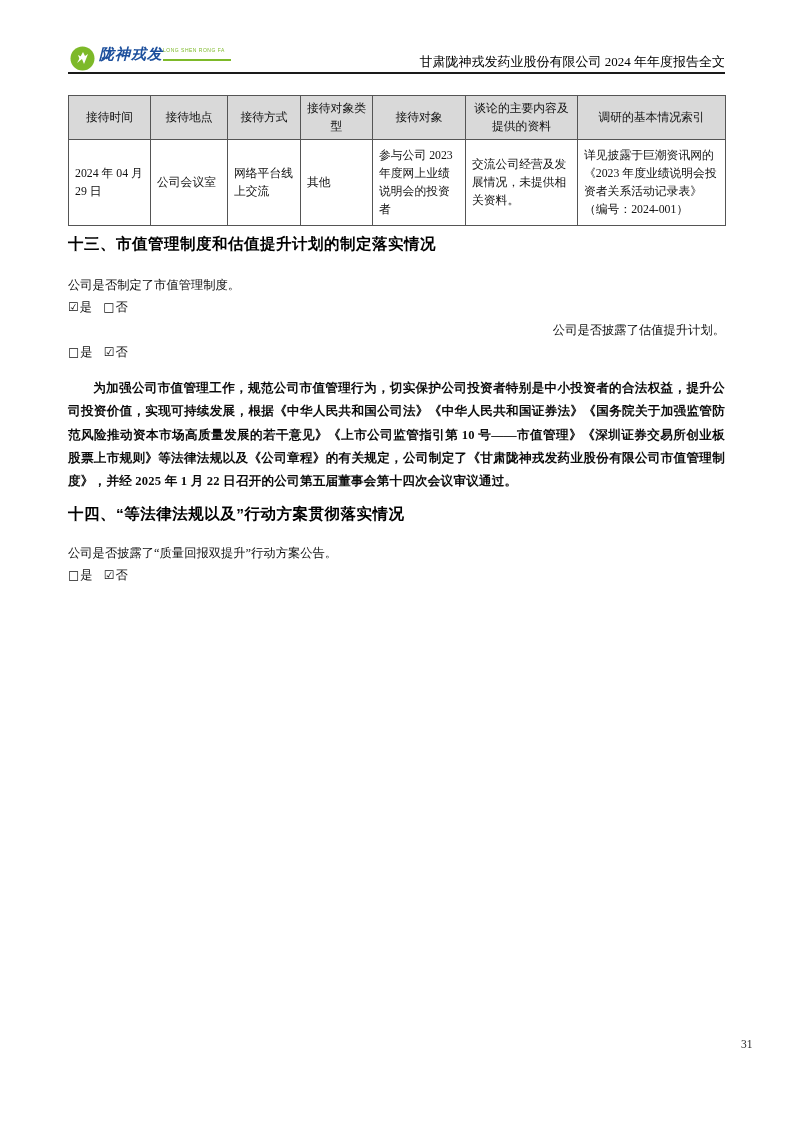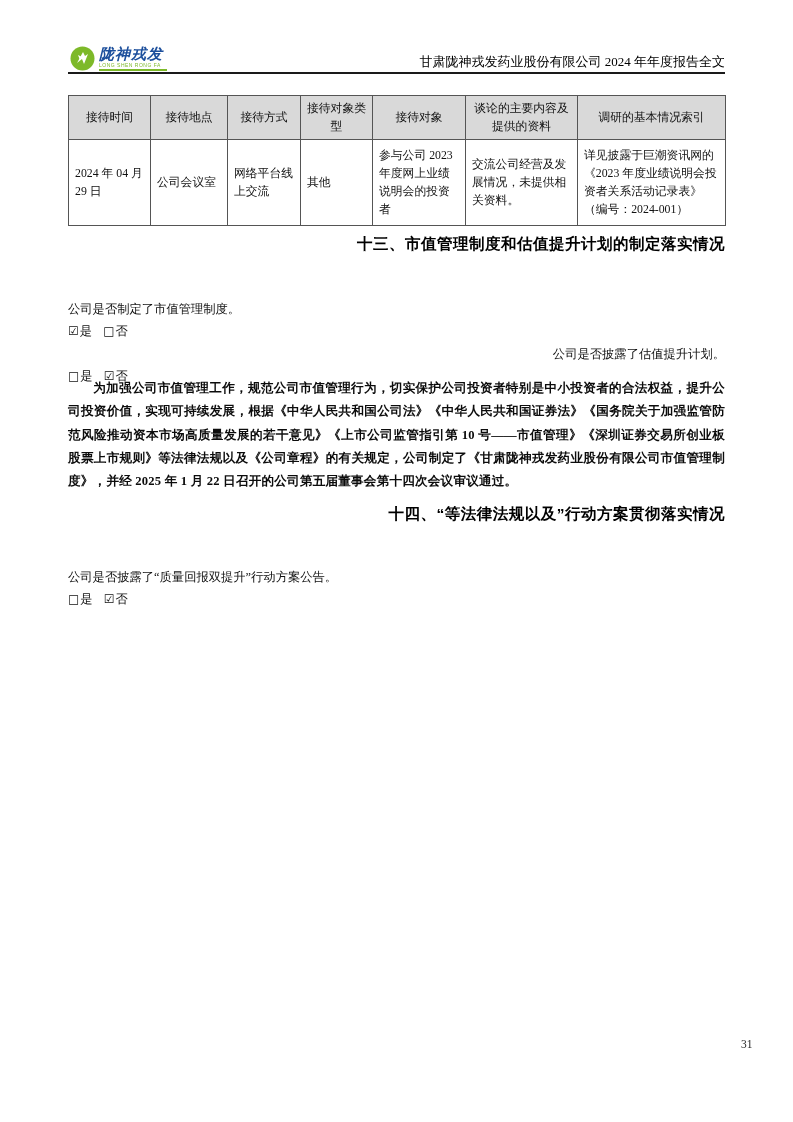--- a/index.html
+++ b/index.html
@@ -17,21 +17,21 @@
     color:var(--text_color);
     position:relative;
     overflow:hidden;
   }
   .page{position:absolute;inset:0;width:793px;height:1122px;background:#fff;}
 
   
   .header{position:absolute;top:46px;left:68px;width:657px;height:28px;}
   .logo{position:absolute;left:2px;top:0;display:flex;align-items:flex-start;gap:4px;}
   .logo-mark{width:25px;height:25px;flex:0 0 auto;}
-  .logo-text{display:flex;flex-direction:column;line-height:1;}
+  .logo-text{display:flex;flex-direction:row;line-height:1;}
   .brand-cn{
     font-family:"Liberation Sans","DejaVu Sans",sans-serif;
     font-weight:bold;font-size:15px;color:var(--logo_blue);
     letter-spacing:1px;font-style:italic;
   }
   .brand-en{
     font-family:"Liberation Sans","DejaVu Sans",sans-serif;
     font-size:5px;color:var(--logo_green);
     letter-spacing:0.5px;margin-top:2px;
     border-bottom:2px solid var(--logo_green);
@@ -66,28 +66,27 @@
   table.reception td{
     text-align:left;height:86px;background:#fff;
   }
 
   
   .h-section{
     position:absolute;left:68px;width:657px;
     font-family:"Liberation Sans","DejaVu Sans",sans-serif;
     font-weight:bold;font-size:15.5px;color:#000;
     letter-spacing:0.5px;
-    text-align:right;
   }
   .h13{top:234px;}
   .h14{top:504px;}
 
   .bodyline{
     position:absolute;left:68px;width:657px;
-    font-size:12.3px;color:#111;margin-top:24px;
+    font-size:12.3px;color:#111;
   }
   .q1{top:277px;}
   .a1{top:299px;}
   .q2{top:322px;text-align:right;}
   .a2{top:344px;}
   .q3{top:545px;}
   .a3{top:567px;}
 
   .answer .opt{margin-right:8px;}
   .answer .box{

